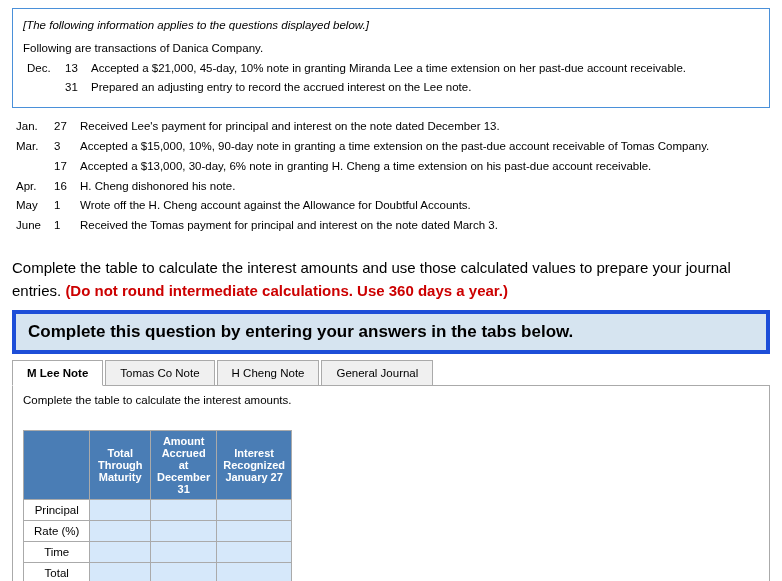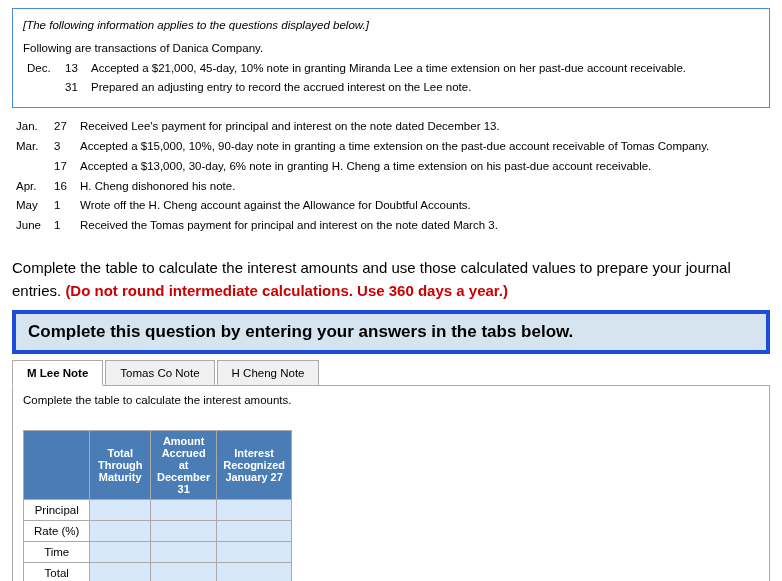--- a/index.html
+++ b/index.html
@@ -227,20 +227,23 @@
 <div class="tabs-row">
   <div class="tab active">
     <span>M Lee Note</span>
   </div>
   <div class="tab">
     <span>Tomas Co Note</span>
   </div>
   <div class="tab">
     <span>H Cheng Note</span>
   </div>
+  <div class="tab">
+    <span>General Journal</span>
+  </div>
 </div>
 
 <div class="tab-content">
   <div class="tab-subtitle">Complete the table to calculate the interest amounts.</div>
   <table class="data-table">
     <thead>
       <tr>
         <th></th>
         <th>Total Through Maturity</th>
         <th>Amount Accrued at December 31</th>

